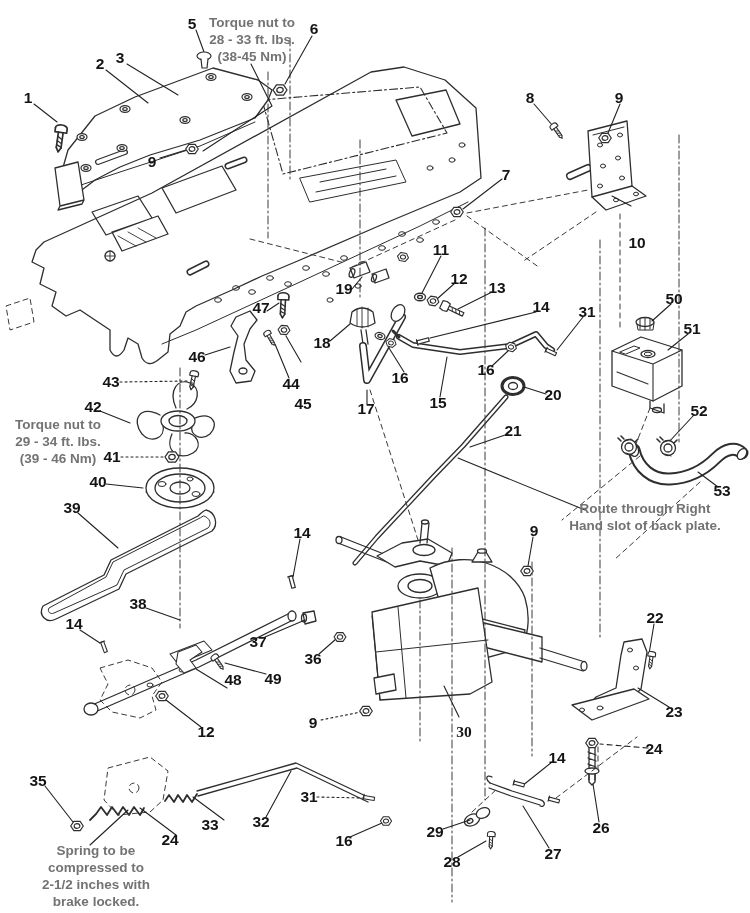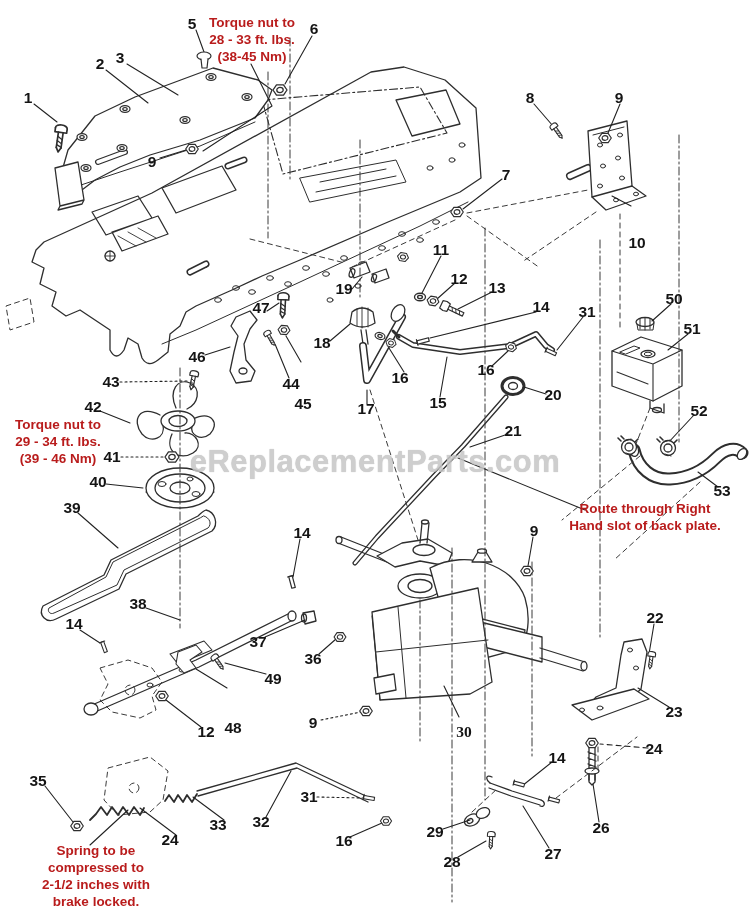--- a/index.html
+++ b/index.html
@@ -3,21 +3,21 @@
 <meta charset="utf-8">
 <style>
   html,body{margin:0;padding:0;background:#fff;}
   #stage{position:relative;width:750px;height:913px;background:#ffffff;overflow:hidden;
          font-family:"Liberation Sans",sans-serif;}
   #art{position:absolute;left:0;top:0;}
   .callout{position:absolute;transform:translate(-50%,-50%);
            font:bold 15.5px "Liberation Sans",sans-serif;color:#141414;
            white-space:nowrap;z-index:5;}
   .annotation{position:absolute;transform:translateX(-50%);text-align:center;
-           font:bold 13.5px/1.26 "Liberation Sans",sans-serif;color:#b91c1c;
+           font:bold 13.5px/1.26 "Liberation Sans",sans-serif;color:#737373;
            white-space:nowrap;z-index:5;}
   .watermark{position:absolute;left:375px;top:462px;transform:translate(-50%,-50%);
            font:bold 31px "Liberation Sans",sans-serif;color:#c6c6c6;opacity:.85;
            letter-spacing:.5px;white-space:nowrap;z-index:4;text-shadow:0 0 1px #b5b5b5;}
 </style>
 </head>
 <body>
 
 <div id="stage">
 
@@ -313,21 +313,20 @@
     <use href="#g-nut" transform="translate(162,696) scale(0.9)"></use>
     <use href="#g-nut" transform="translate(366,711) scale(0.9)"></use>
     <use href="#g-nut" transform="translate(77,826) scale(0.9)"></use>
     <use href="#g-pin" transform="translate(369,798) rotate(10) scale(0.9)"></use>
     <use href="#g-nut" transform="translate(386,821) scale(0.8)"></use>
     <use href="#g-clamp" transform="translate(629,447)"></use>
     <use href="#g-clamp" transform="translate(668,448)"></use>
   </g>
 </svg>
 
-<div class="watermark">eReplacementParts.com</div>
 
 <div id="label-layer">
       <span class="callout" style="left: 28px; top: 98px;">1</span>
       <span class="callout" style="left: 100px; top: 64px;">2</span>
       <span class="callout" style="left: 120px; top: 58px;">3</span>
       <span class="callout" style="left: 192px; top: 24px;">5</span>
       <span class="callout" style="left: 314px; top: 29px;">6</span>
       <span class="callout" style="left: 152px; top: 162px;">9</span>
       <span class="callout" style="left: 506px; top: 175px;">7</span>
       <span class="callout" style="left: 530px; top: 98px;">8</span>
@@ -368,27 +367,27 @@
       <span class="callout" style="left: 655px; top: 618px;">22</span>
       <span class="callout" style="left: 674px; top: 712px;">23</span>
       <span class="callout" style="left: 464px; top: 732px; font-family: Liberation Serif, serif;">30</span>
       <span class="callout" style="left: 654px; top: 749px;">24</span>
       <span class="callout" style="left: 557px; top: 758px;">14</span>
       <span class="callout" style="left: 601px; top: 828px;">26</span>
       <span class="callout" style="left: 553px; top: 854px;">27</span>
       <span class="callout" style="left: 452px; top: 862px;">28</span>
       <span class="callout" style="left: 435px; top: 832px;">29</span>
       <span class="callout" style="left: 273px; top: 679px;">49</span>
-      <span class="callout" style="left: 233px; top: 728px;">48</span>
+      <span class="callout" style="left: 233px; top: 680px;">48</span>
       <span class="callout" style="left: 313px; top: 723px;">9</span>
       <span class="callout" style="left: 206px; top: 732px;">12</span>
       <span class="callout" style="left: 38px; top: 781px;">35</span>
       <span class="callout" style="left: 309px; top: 797px;">31</span>
       <span class="callout" style="left: 261px; top: 822px;">32</span>
-      <span class="callout" style="left: 218px; top: 825px;">33</span>
+      <span class="callout" style="left: 210px; top: 825px;">33</span>
       <span class="callout" style="left: 170px; top: 840px;">24</span>
       <span class="callout" style="left: 344px; top: 841px;">16</span>
       <div class="annotation" style="left: 252px; top: 14px;">
         <div>Torque nut to</div>
         <div>28 - 33 ft. lbs.</div>
         <div>(38-45 Nm)</div>
       </div>
       <div class="annotation" style="left: 58px; top: 416px;">
         <div>Torque nut to</div>
         <div>29 - 34 ft. lbs.</div>

